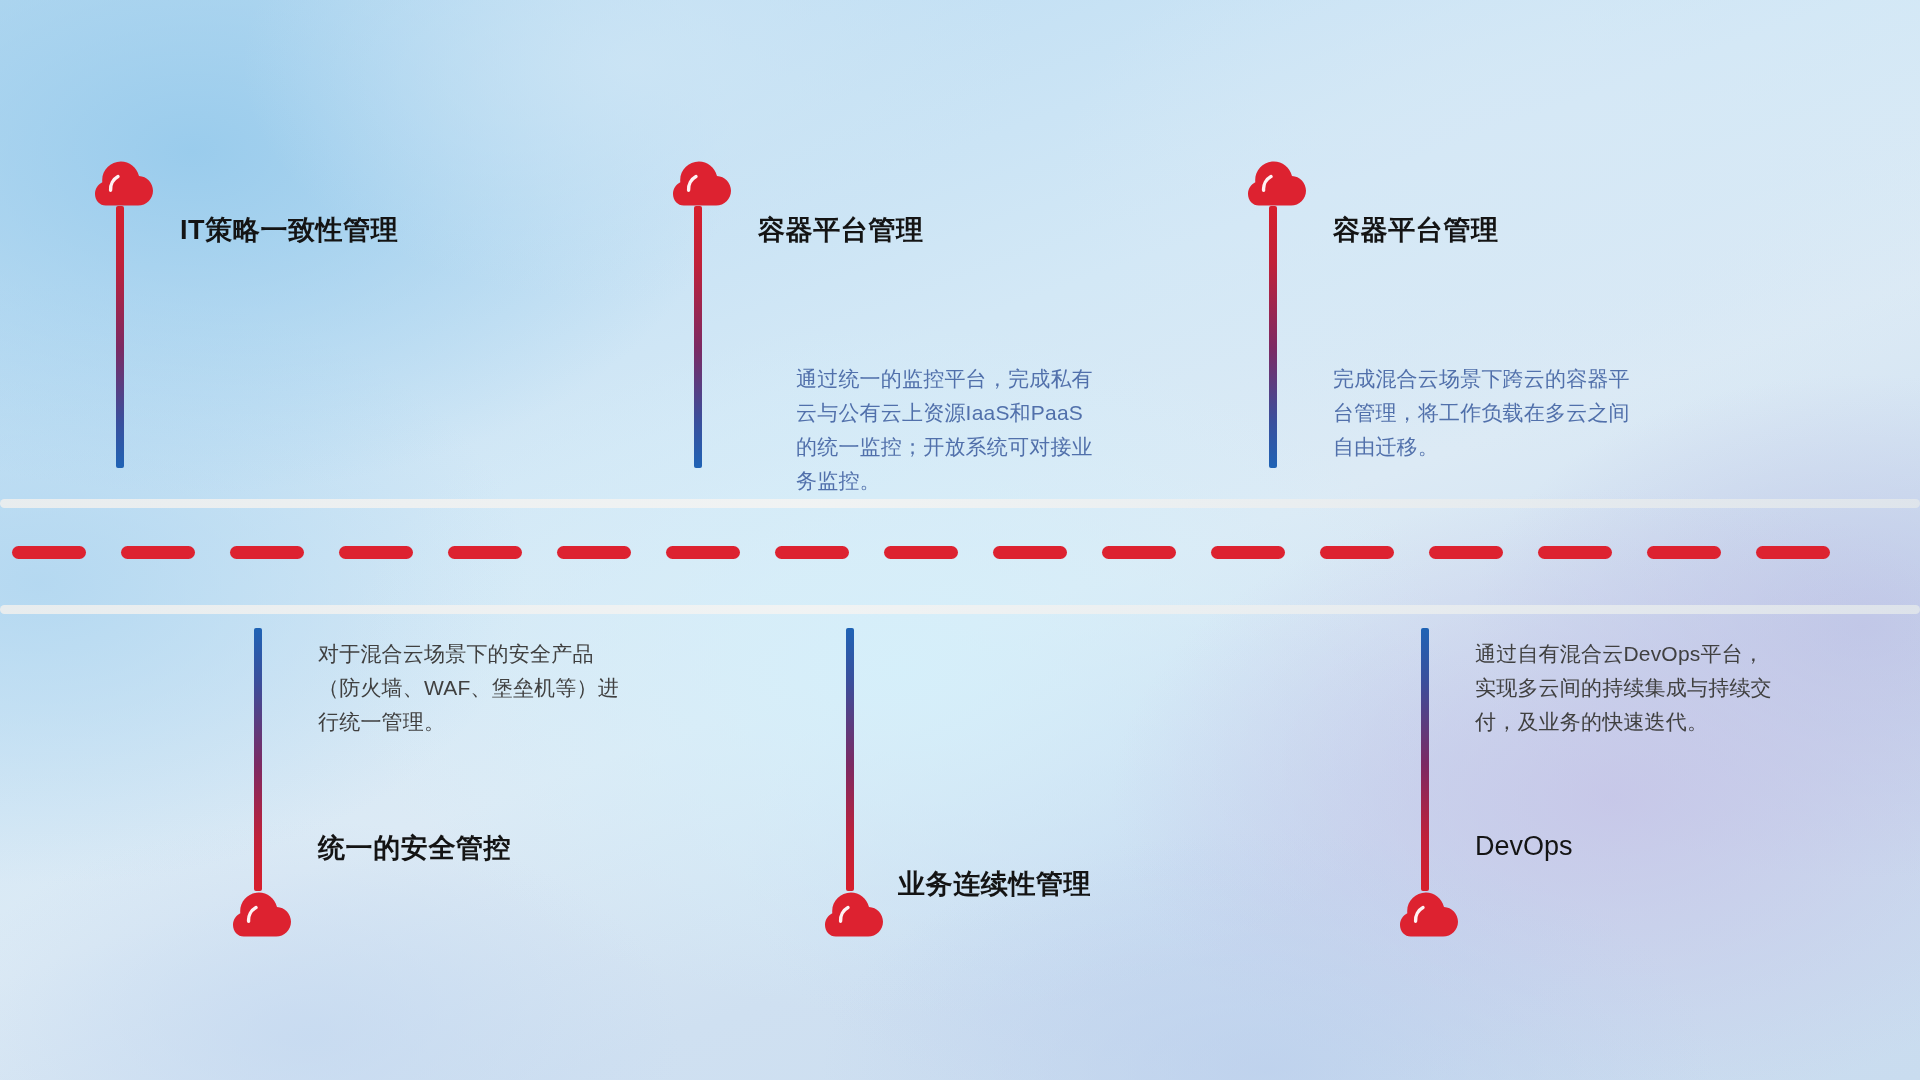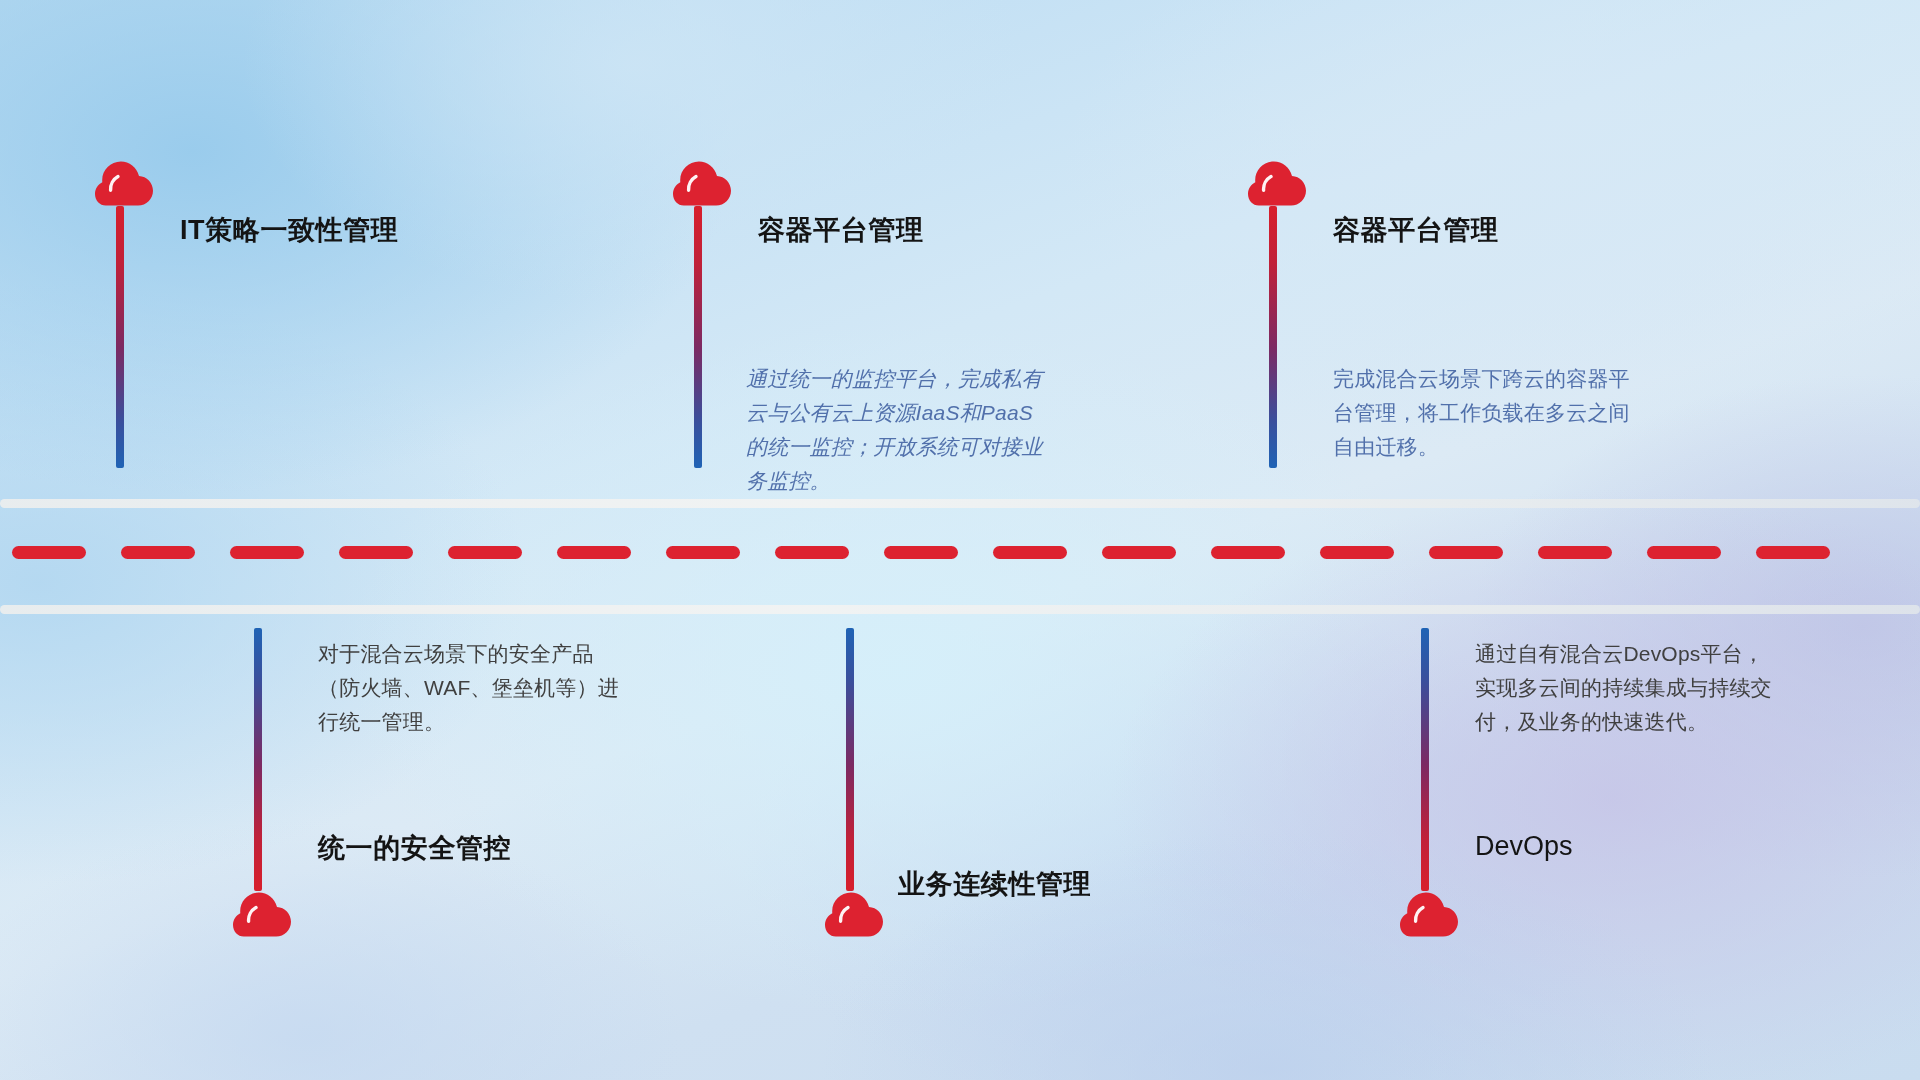--- a/index.html
+++ b/index.html
@@ -157,21 +157,21 @@
   <div class="heading" style="left:180px; top:214px;">IT策略一致性管理</div>
 
   <div class="pin" style="left:673px; top:160px;">
     <svg class="cloud-icon" viewBox="0 0 60 46">
       <path d="M17.5 45.5h25.6c8.2 0 14.9-6.6 14.9-14.8 0-7.9-6.2-14.4-14-14.8C41.6 7.2 34.4 1.5 25.9 1.5 15.6 1.5 7.2 9.8 7.2 20.1c0 .7 0 1.4.1 2.1C3 24.3 0 28.8 0 33.9c0 6.4 4.7 11.6 10.8 11.6h6.7z" fill="#dd2230"></path>
       <path d="M15.6 30.2c-.4-5.6 2.5-11 7.4-13.7" stroke="#ffffff" stroke-width="3.4" stroke-linecap="round" fill="none" opacity="0.95"></path>
     </svg>
     <div class="stem stem-down" style="height:262px;"></div>
   </div>
   <div class="heading" style="left:758px; top:214px;">容器平台管理</div>
-  <div class="body-copy" style="left:746px; top:362px;font-style:italic;">通过统一的监控平台，完成私有云与公有云上资源IaaS和PaaS的统一监控；开放系统可对接业务监控。</div>
+  <div class="body-copy" style="left:796px; top:362px;">通过统一的监控平台，完成私有云与公有云上资源IaaS和PaaS的统一监控；开放系统可对接业务监控。</div>
 
   <div class="pin" style="left:1248px; top:160px;">
     <svg class="cloud-icon" viewBox="0 0 60 46">
       <path d="M17.5 45.5h25.6c8.2 0 14.9-6.6 14.9-14.8 0-7.9-6.2-14.4-14-14.8C41.6 7.2 34.4 1.5 25.9 1.5 15.6 1.5 7.2 9.8 7.2 20.1c0 .7 0 1.4.1 2.1C3 24.3 0 28.8 0 33.9c0 6.4 4.7 11.6 10.8 11.6h6.7z" fill="#dd2230"></path>
       <path d="M15.6 30.2c-.4-5.6 2.5-11 7.4-13.7" stroke="#ffffff" stroke-width="3.4" stroke-linecap="round" fill="none" opacity="0.95"></path>
     </svg>
     <div class="stem stem-down" style="height:262px;"></div>
   </div>
   <div class="heading" style="left:1333px; top:214px;">容器平台管理</div>
   <div class="body-copy" style="left:1333px; top:362px;">完成混合云场景下跨云的容器平台管理，将工作负载在多云之间自由迁移。</div>

